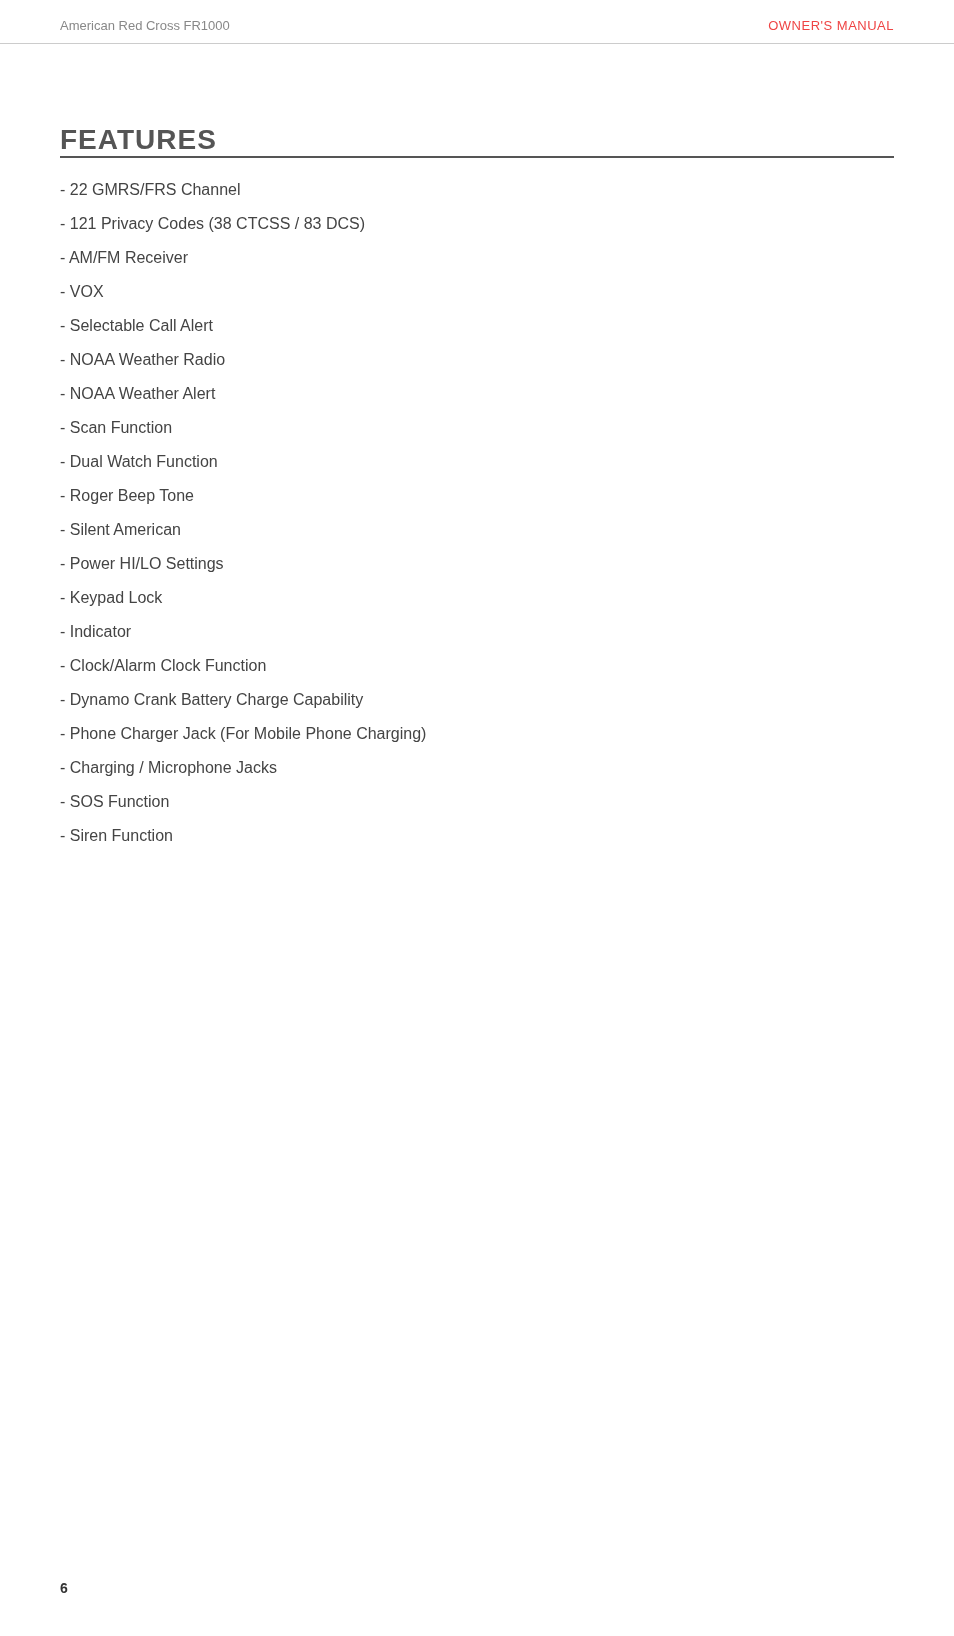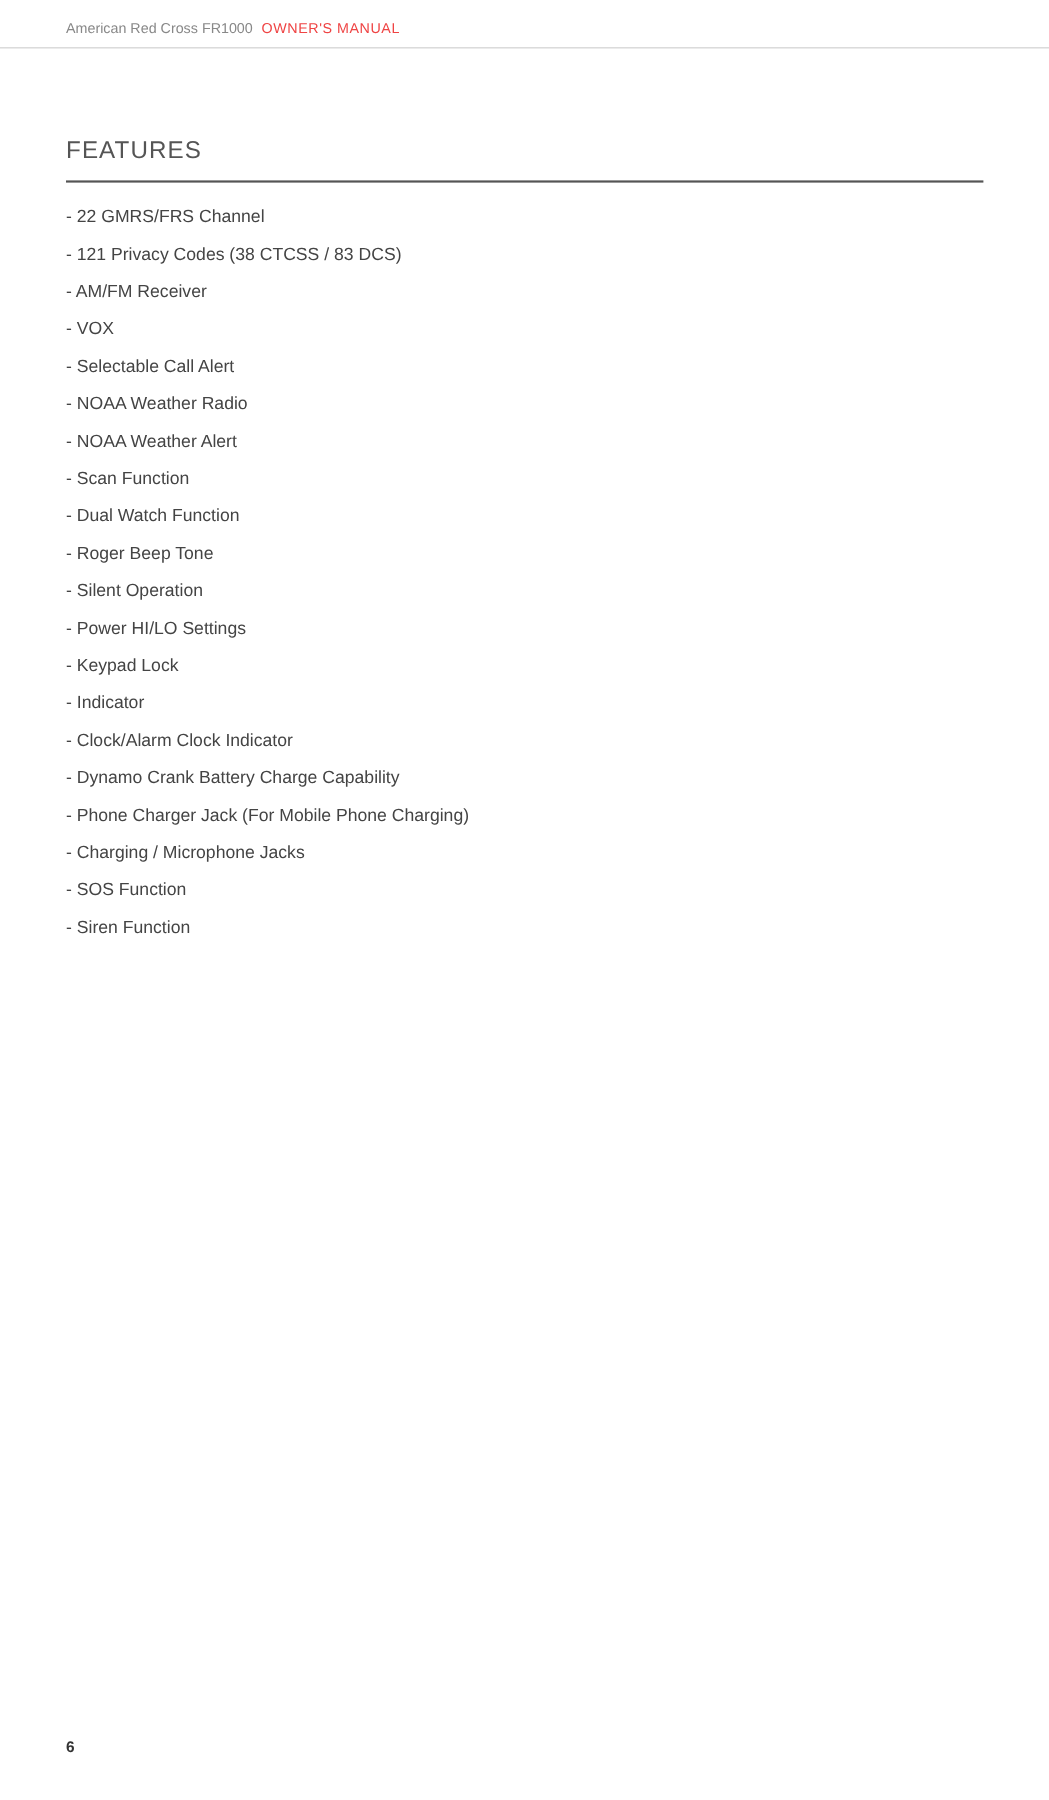--- a/index.html
+++ b/index.html
@@ -1,18 +1,19 @@
 <!DOCTYPE html>
 <html><head>
   <meta charset="utf-8">
   <style>
     * {
       margin: 0;
       padding: 0;
       box-sizing: border-box;
+      justify-content: space-between;
     }
 
     body {
       width: 954px;
       min-height: 1636px;
       background: #ffffff;
       font-family: Arial, sans-serif;
       color: #333333;
       position: relative;
     }
@@ -36,25 +37,24 @@
       color: #ef4444;
       font-weight: normal;
       letter-spacing: 0.5px;
     }
 
     .main-content {
       padding: 80px 60px 40px 60px;
     }
 
     .features-heading {
-      font-size: 22px;
-      font-weight: normal;
+      font-size: 28px;
+      font-weight: bold;
       color: #555555;
       letter-spacing: 1px;
-      margin-bottom: 14px;
     }
 
     .divider {
       border: none;
       border-top: 2px solid #555555;
       margin-bottom: 24px;
     }
 
     .features-list {
       list-style: none;
@@ -93,25 +93,25 @@
   <li>- 22 GMRS/FRS Channel</li>
       <li>- 121 Privacy Codes (38 CTCSS / 83 DCS)</li>
       <li>- AM/FM Receiver</li>
       <li>- VOX</li>
       <li>- Selectable Call Alert</li>
       <li>- NOAA Weather Radio</li>
       <li>- NOAA Weather Alert</li>
       <li>- Scan Function</li>
       <li>- Dual Watch Function</li>
       <li>- Roger Beep Tone</li>
-      <li>- Silent Operation</li>
+      <li>- Silent American</li>
       <li>- Power HI/LO Settings</li>
       <li>- Keypad Lock</li>
       <li>- Indicator</li>
-      <li>- Clock/Alarm Clock Indicator</li>
+      <li>- Clock/Alarm Clock Function</li>
       <li>- Dynamo Crank Battery Charge Capability</li>
       <li>- Phone Charger Jack (For Mobile Phone Charging)</li>
       <li>- Charging / Microphone Jacks</li>
       <li>- SOS Function</li>
       <li>- Siren Function</li>
     </ul>
 </div>
 
 <div class="page-number">6</div>
 

